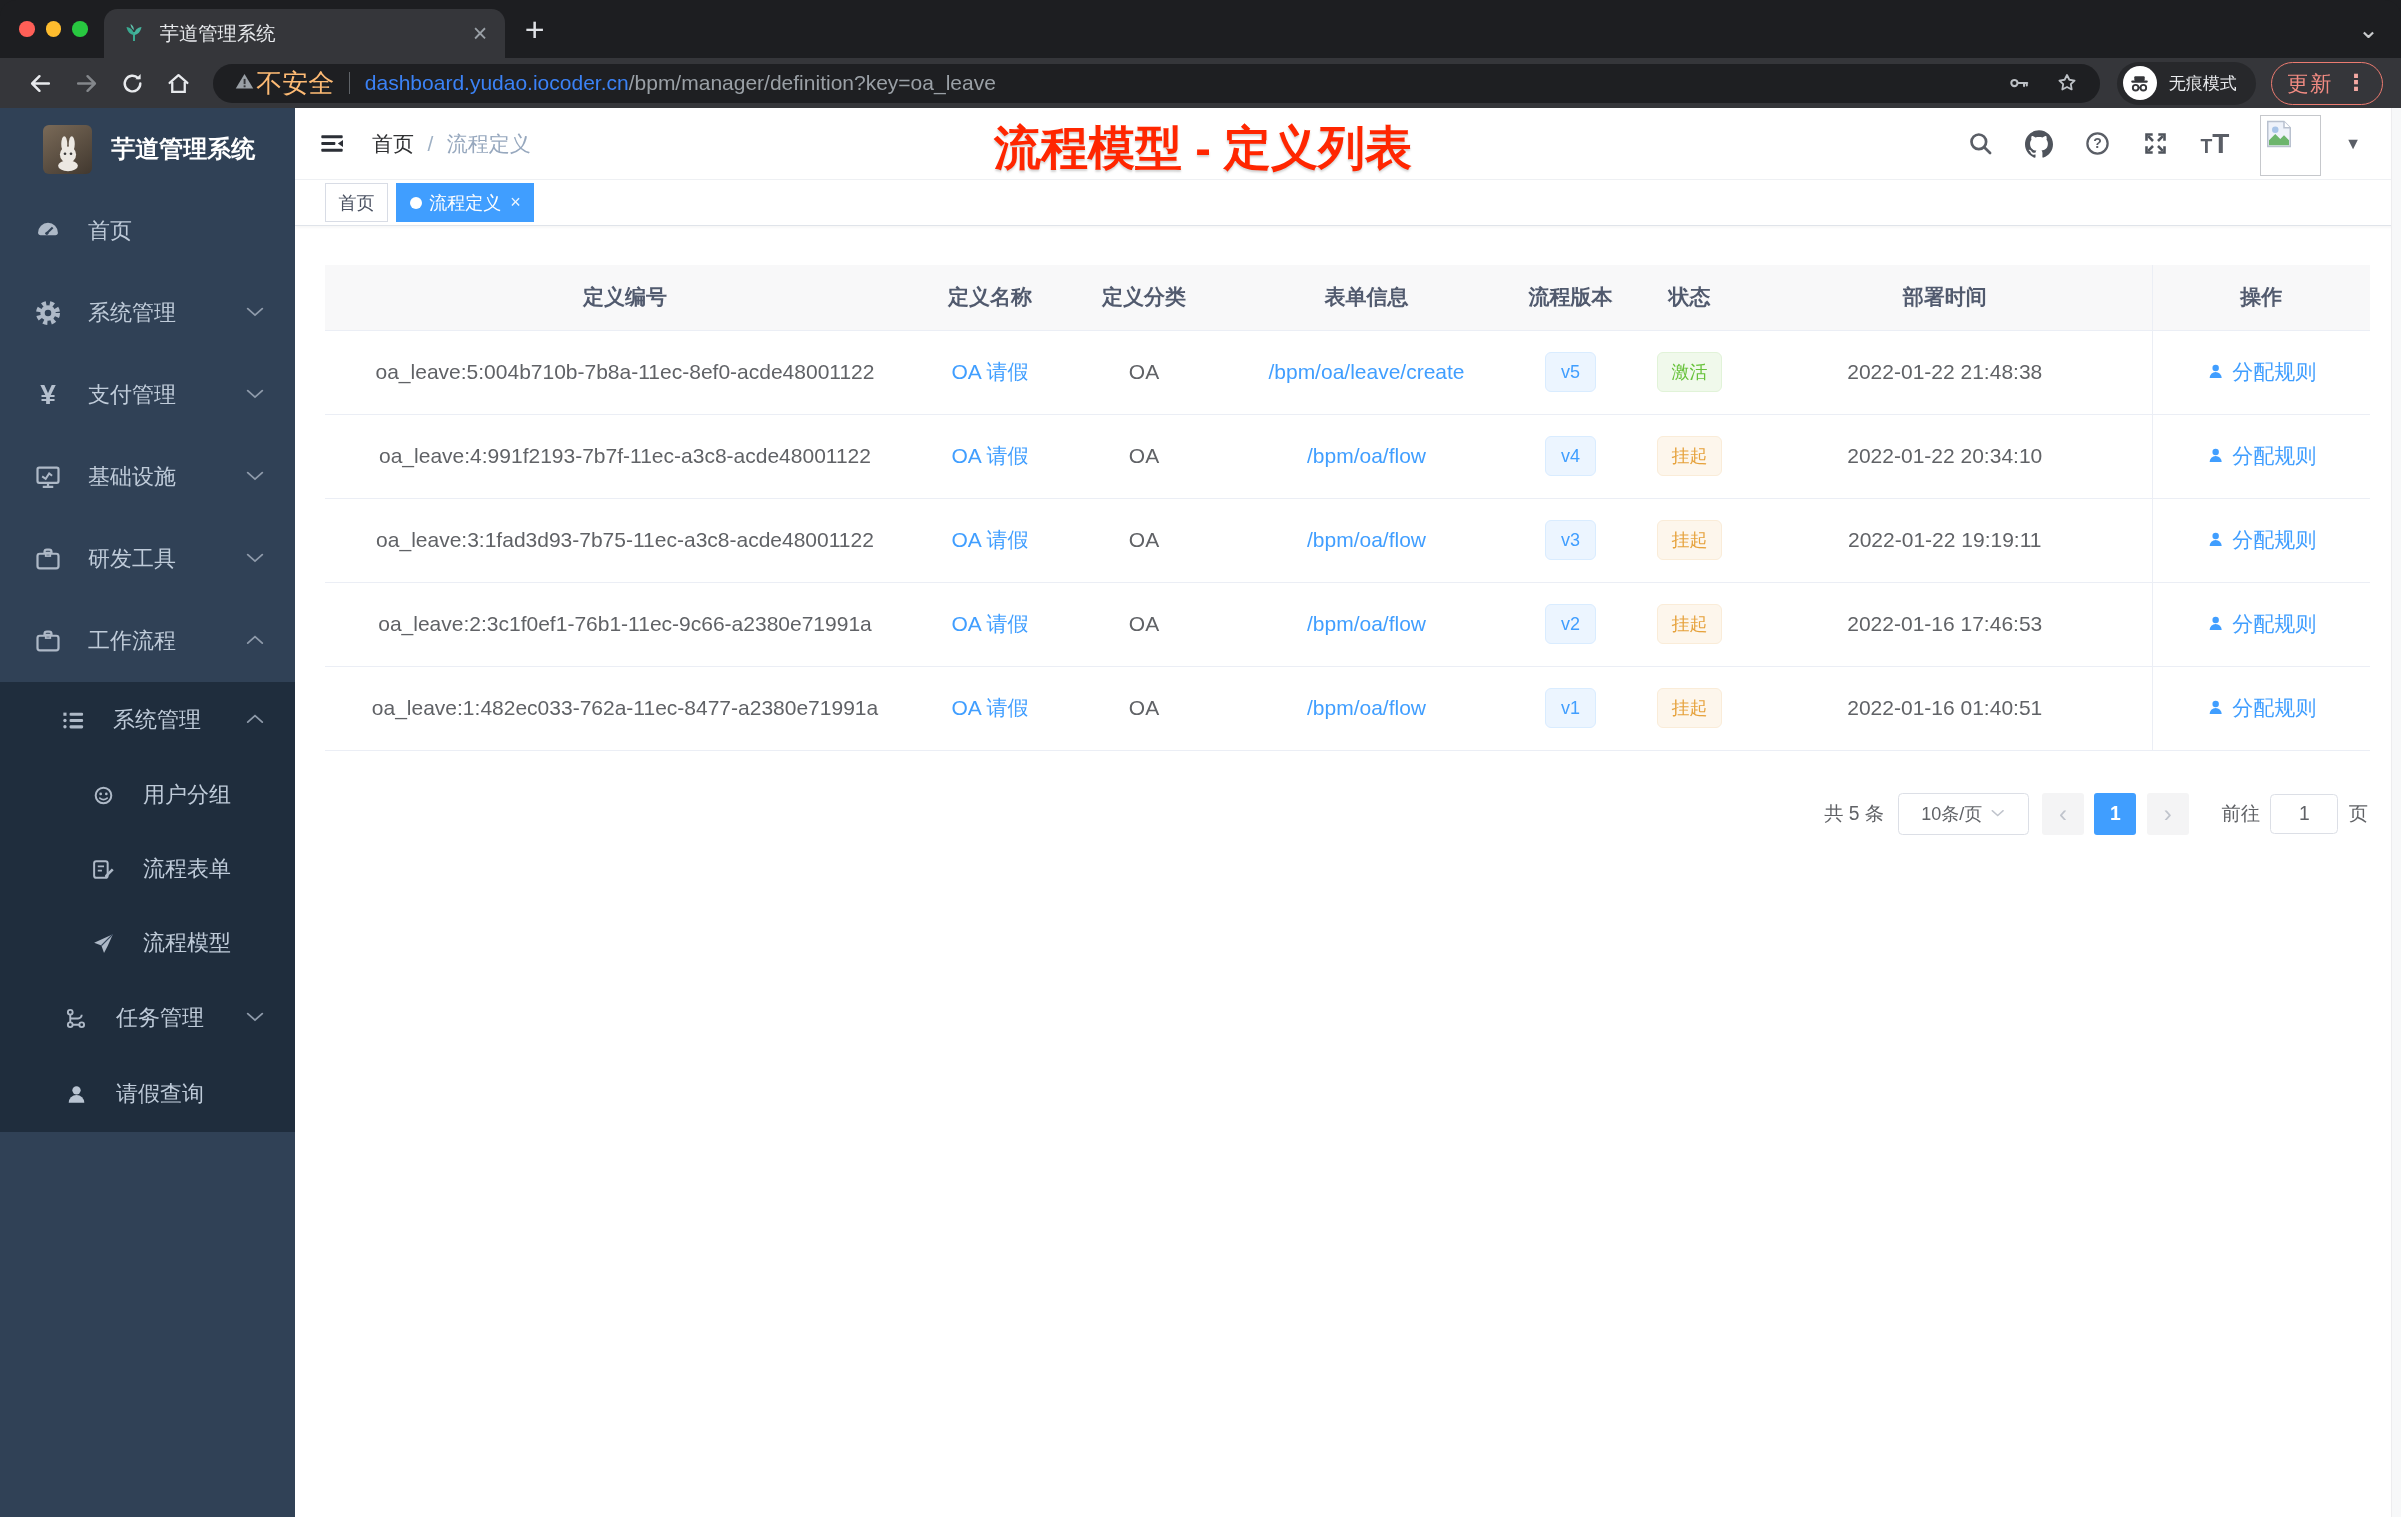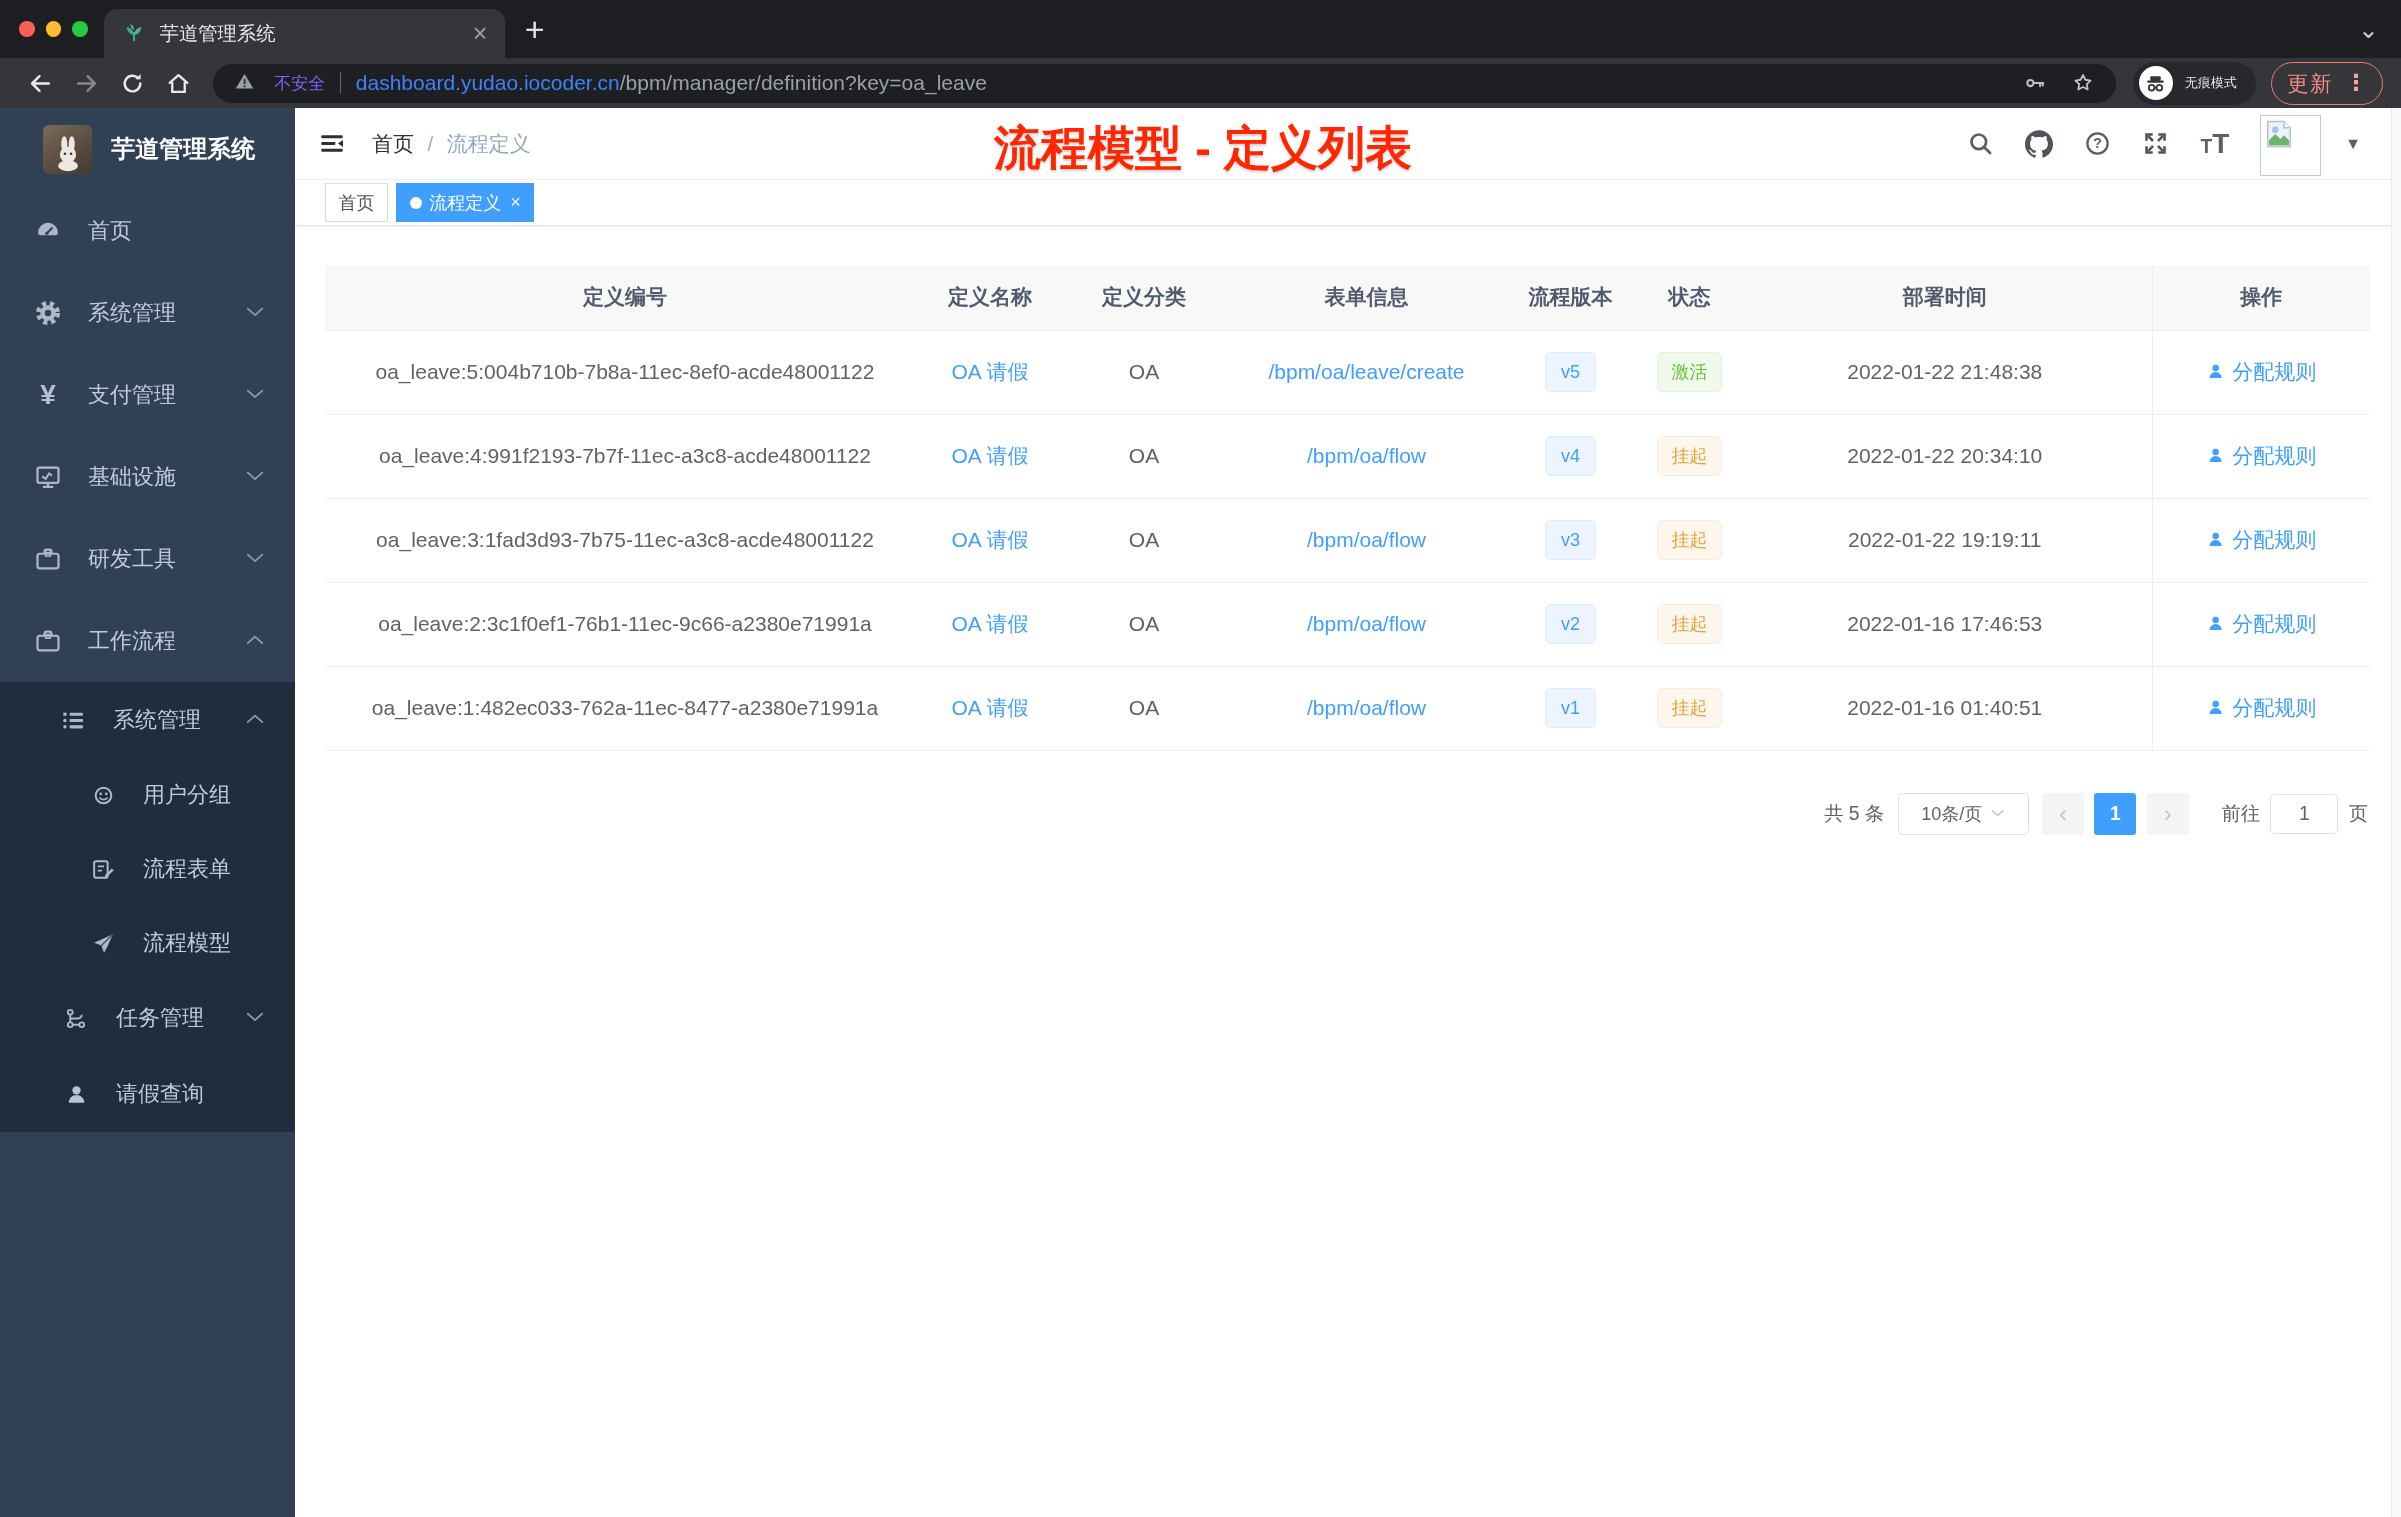--- a/index.html
+++ b/index.html
@@ -13,28 +13,28 @@
   .t-close{ background:#ff5f57; } .t-min{ background:#febc2e; } .t-zoom{ background:#28c840; }
   .tab { width:401px; height:49px; margin-top:9px; background:#35363a; border-radius:13.4px 13.4px 0 0; display:flex; align-items:center; padding:0 18px; }
   .tab-title { flex:1; color:#e8eaed; font-size:19.3px; margin-left:13.4px; white-space:nowrap; overflow:hidden; }
   .tab-close { color:#9aa0a6; font-size:25px; line-height:1; }
   .newtab { color:#dfe1e5; font-size:34px; font-weight:300; margin-left:19.3px; line-height:1; }
   .tabsearch { margin-left:auto; margin-right:22px; color:#c8cacc; font-size:25px; }
 
   .toolbar { position:absolute; left:0; top:58px; right:0; height:50px; background:#35363a; display:flex; align-items:center; padding:0 18px; }
   .nav-ico { margin:0 10.4px; display:flex; align-items:center; }
   .urlbar { flex:1; height:39px; background:#1e1f22; border-radius:19.3px; margin:0 12px; display:flex; align-items:center; padding:0 21px; }
-  .sec-label { color:#8b5cf6; font-size:17px; margin-left:19px; }
+  .sec-label { color:#fdba74; font-size:26px; margin-left:1px; }
   .url-div { width:0.7px; height:22px; background:#5f6368; margin:0 15px; }
   .url-host { color:#3b82f6; font-size:21px; }
   .url-path { color:#9aa0a6; font-size:21px; }
   .url-spacer { flex:1; }
   .incog { height:43px; background:#27282b; border-radius:22px; display:flex; align-items:center; padding:0 19.3px 0 6px; margin-left:4.5px; }
   .incog-circle { width:34px; height:34px; border-radius:50%; background:#fff; display:flex; align-items:center; justify-content:center; margin-right:12px; }
-  .incog-label { color:#e8eaed; font-size:13px; }
+  .incog-label { color:#e8eaed; font-size:17px; }
   .update-pill { height:43px; border:1.5px solid #ec7b70; border-radius:22px; display:flex; align-items:center; padding:0 15px; margin-left:15px; }
   .update-label { color:#f28b82; font-size:21.5px; letter-spacing:1.5px;text-align:right; }
   .kebab { color:#f4a9a2; font-size:22px; margin-left:12px; font-weight:bold; }
 
   
   .sidebar { position:absolute; left:0; top:108px; width:295px; bottom:0; background:#304156; }
   .logo-row { height:82px; display:flex; align-items:center; padding-left:43px; }
   .avatar { width:49px; height:49px; border-radius:6px; background:linear-gradient(145deg,#7a6a58,#41382f); display:flex; align-items:flex-end; justify-content:center; overflow:hidden; }
   .app-title { color:#fff; font-size:24px; font-weight:bold; margin-left:19.3px; white-space:nowrap; }
   .menu-item { height:82px; display:flex; align-items:center; padding:0 33px; position:relative; cursor:pointer; }

